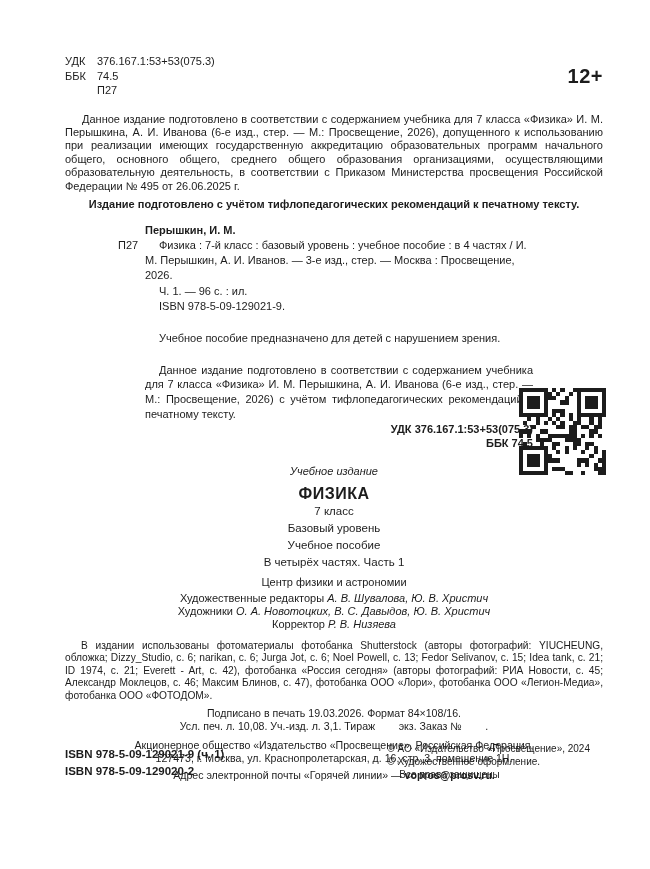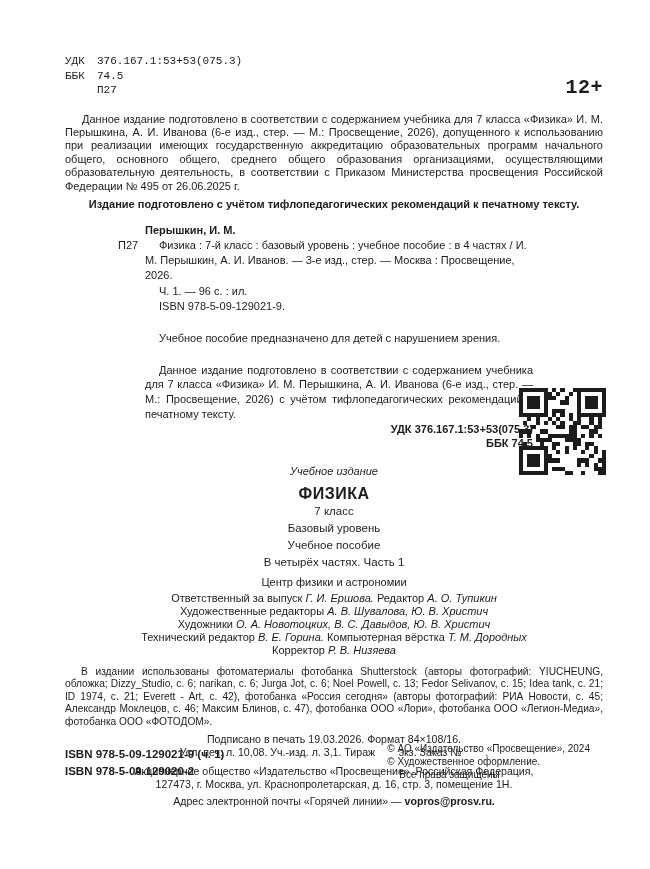--- a/index.html
+++ b/index.html
@@ -9,21 +9,21 @@
     box-sizing:border-box;
     padding:54px 47px 0 65px;
     background:#ffffff;
     color:#1c1c1c;
     font-family:"Liberation Sans","DejaVu Sans",sans-serif;
     font-size:11px;
     line-height:13.4px;
     overflow:hidden;
   }
   
-  .top-row{display:flex;justify-content:space-between;align-items:flex-end;font-family:Liberation Mono, monospace;}
+  .top-row{display:flex;justify-content:space-between;align-items:center;}
   .class-table{line-height:14.5px;}
   .class-line{display:flex;}
   .class-label{width:32px;font-weight:bold;font-weight:normal;}
   .class-value{}
   .age-badge{font-size:20px;font-weight:bold;line-height:20px;letter-spacing:0.5px;}
   
   .para{
     margin-top:15px;
     text-align:justify;
     text-indent:17px;
@@ -267,24 +267,22 @@
   <div class="imprint">
     <div class="edition-type">Учебное издание</div>
     <div class="book-title">ФИЗИКА</div>
     <div class="imprint-line">7 класс</div>
     <div class="imprint-line">Базовый уровень</div>
     <div class="imprint-line">Учебное пособие</div>
     <div class="imprint-line">В четырёх частях. Часть 1</div>
     <div class="center-name">Центр физики и астрономии</div>
 
     <div class="credits">
-      <div class="credit-line"><span>Ответственный за выпуск </span><span class="nm">Г. И. Ершова.</span><span> Редактор </span><span class="nm">А. О. Тупикин</span></div>
       <div class="credit-line"><span>Художественные редакторы </span><span class="nm">А. В. Шувалова, Ю. В. Христич</span></div>
       <div class="credit-line"><span>Художники </span><span class="nm">О. А. Новотоцких, В. С. Давыдов, Ю. В. Христич</span></div>
-      <div class="credit-line"><span>Технический редактор </span><span class="nm">В. Е. Горина.</span><span> Компьютерная вёрстка </span><span class="nm">Т. М. Дородных</span></div>
       <div class="credit-line"><span>Корректор </span><span class="nm">Р. В. Низяева</span></div>
     </div>
   </div>
 
   <div class="photo-credits">В издании использованы фотоматериалы фотобанка Shutterstock (авторы фотографий: YIUCHEUNG, обложка; Dizzy_Studio, с. 6; narikan, с. 6; Jurga Jot, с. 6; Noel Powell, с. 13; Fedor Selivanov, с. 15; Idea tank, с. 21; ID 1974, с. 21; Everett - Art, с. 42), фотобанка «Россия сегодня» (авторы фотографий: РИА Новости, с. 45; Александр Моклецов, с. 46; Максим Блинов, с. 47), фотобанка ООО «Лори», фотобанка ООО «Легион-Медиа», фотобанка ООО «ФОТОДОМ».</div>
 
   <div class="print-info">
     <div>Подписано в печать 19.03.2026. Формат 84×108/16.</div>
     <div>Усл. печ. л. 10,08. Уч.-изд. л. 3,1. Тираж &nbsp;&nbsp;&nbsp;&nbsp;&nbsp;&nbsp; экз. Заказ № &nbsp;&nbsp;&nbsp;&nbsp;&nbsp;&nbsp; .</div>
   </div>

